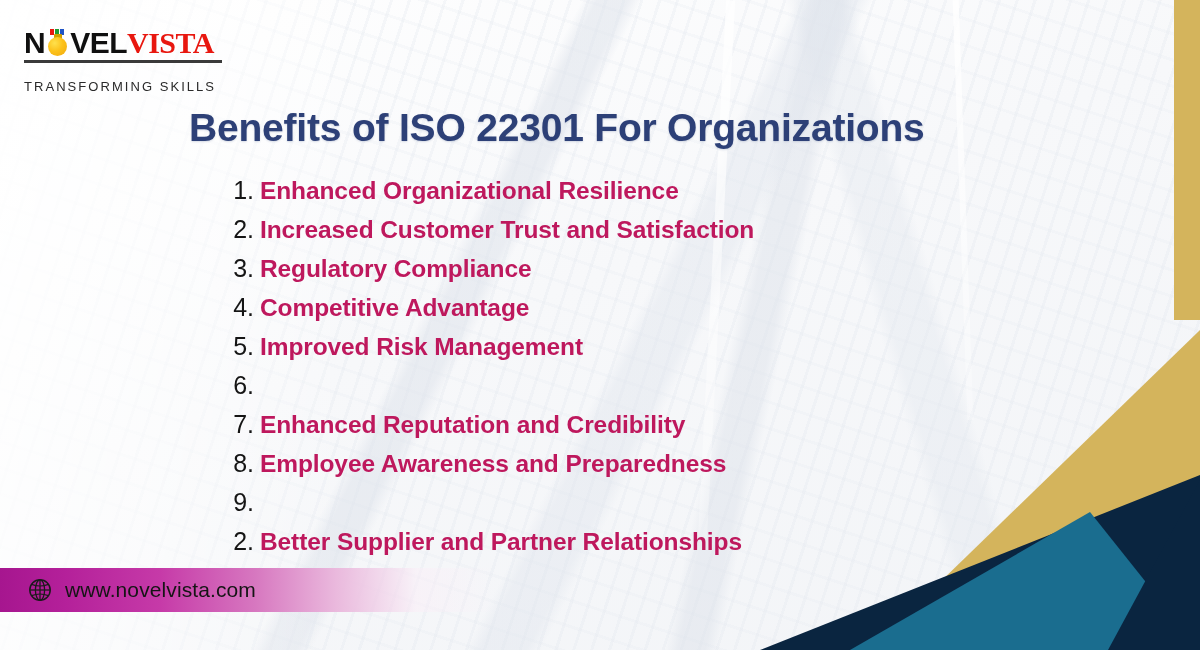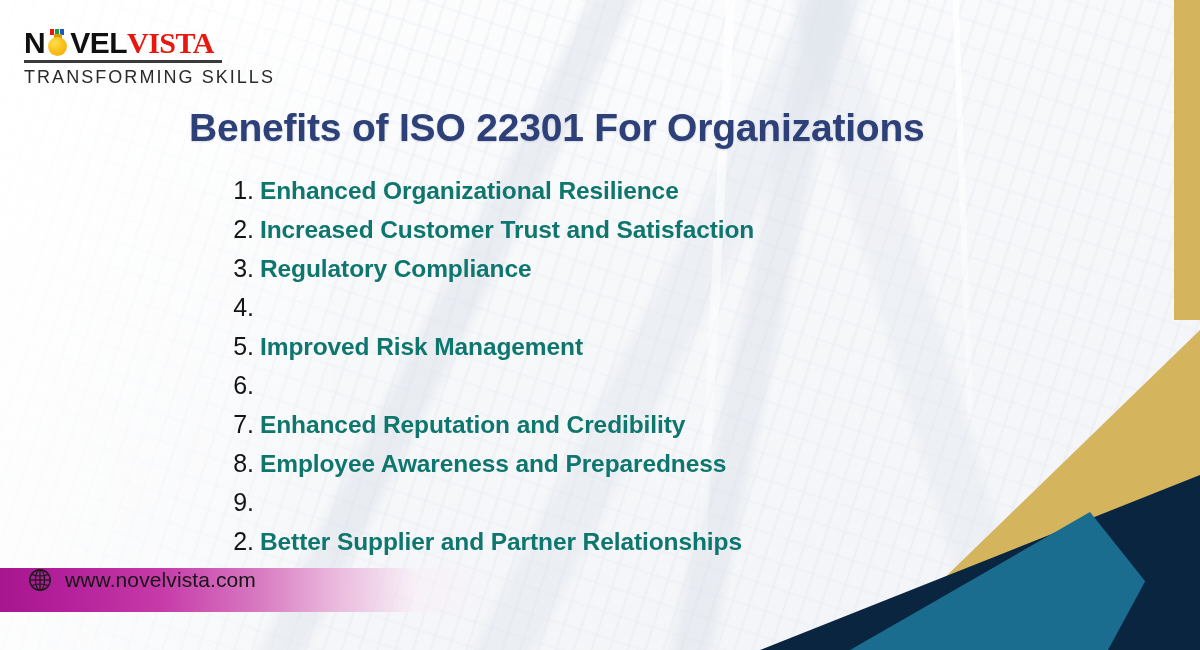--- a/index.html
+++ b/index.html
@@ -106,22 +106,22 @@
   .chip-g { background:#1f9d33; }
   .chip-b { background:#1f54c6; }
 
   .logo-rule {
     margin-top:2px;
     height:3px;
     background:#3a3a3a;
     width:198px;
   }
   .logo-tag {
-    margin-top:4px;
-    font-size:18px;
+    margin-top:16px;
+    font-size:13px;
     font-weight:400;
     letter-spacing:2.05px;
     color:#2a2a2a;
     white-space:nowrap;
   }
 
   
   .title {
     position:absolute;
     left:189px; top:106px;
@@ -150,39 +150,39 @@
     text-align:right;
     padding-right:6px;
     font-size:25px;
     font-weight:400;
     color:#151515;
     font-family:"Liberation Sans", sans-serif;
   }
   .row-text {
     font-size:24.5px;
     font-weight:700;
-    color:#0f766e;
+    color:#be185d;
     letter-spacing:-.1px;
     white-space:nowrap;
   }
 
   
   .footer {
     position:absolute;
     left:0; bottom:38px;
     width:800px; height:44px;
     background:linear-gradient(90deg,
         #a6168f 0%,
         #b4209a 8%,
         #c63aa8 20%,
         #d778c0 32%,
         #eab9dd 42%,
         rgba(250,238,247,.55) 52%,
         rgba(255,255,255,0) 62%);
-    display:flex; align-items:flex-start;
+    display:flex; align-items:center;
   }
   .globe-icon {
     margin-left:28px;
     width:24px; height:24px;
     flex:0 0 auto;
   }
   .footer-url {
     margin-left:13px;
     font-size:21px;
     font-weight:400;
@@ -249,20 +249,21 @@
       <div class="list-row">
         <span class="row-num">2.</span>
         <span class="row-text">Increased Customer Trust and Satisfaction</span>
       </div>
       <div class="list-row">
         <span class="row-num">3.</span>
         <span class="row-text">Regulatory Compliance</span>
       </div>
       <div class="list-row">
         <span class="row-num">4.</span>
+        <span class="row-text">Competitive Advantage</span>
       </div>
       <div class="list-row">
         <span class="row-num">5.</span>
         <span class="row-text">Improved Risk Management</span>
       </div>
       <div class="list-row">
         <span class="row-num">6.</span>
       </div>
       <div class="list-row">
         <span class="row-num">7.</span>

